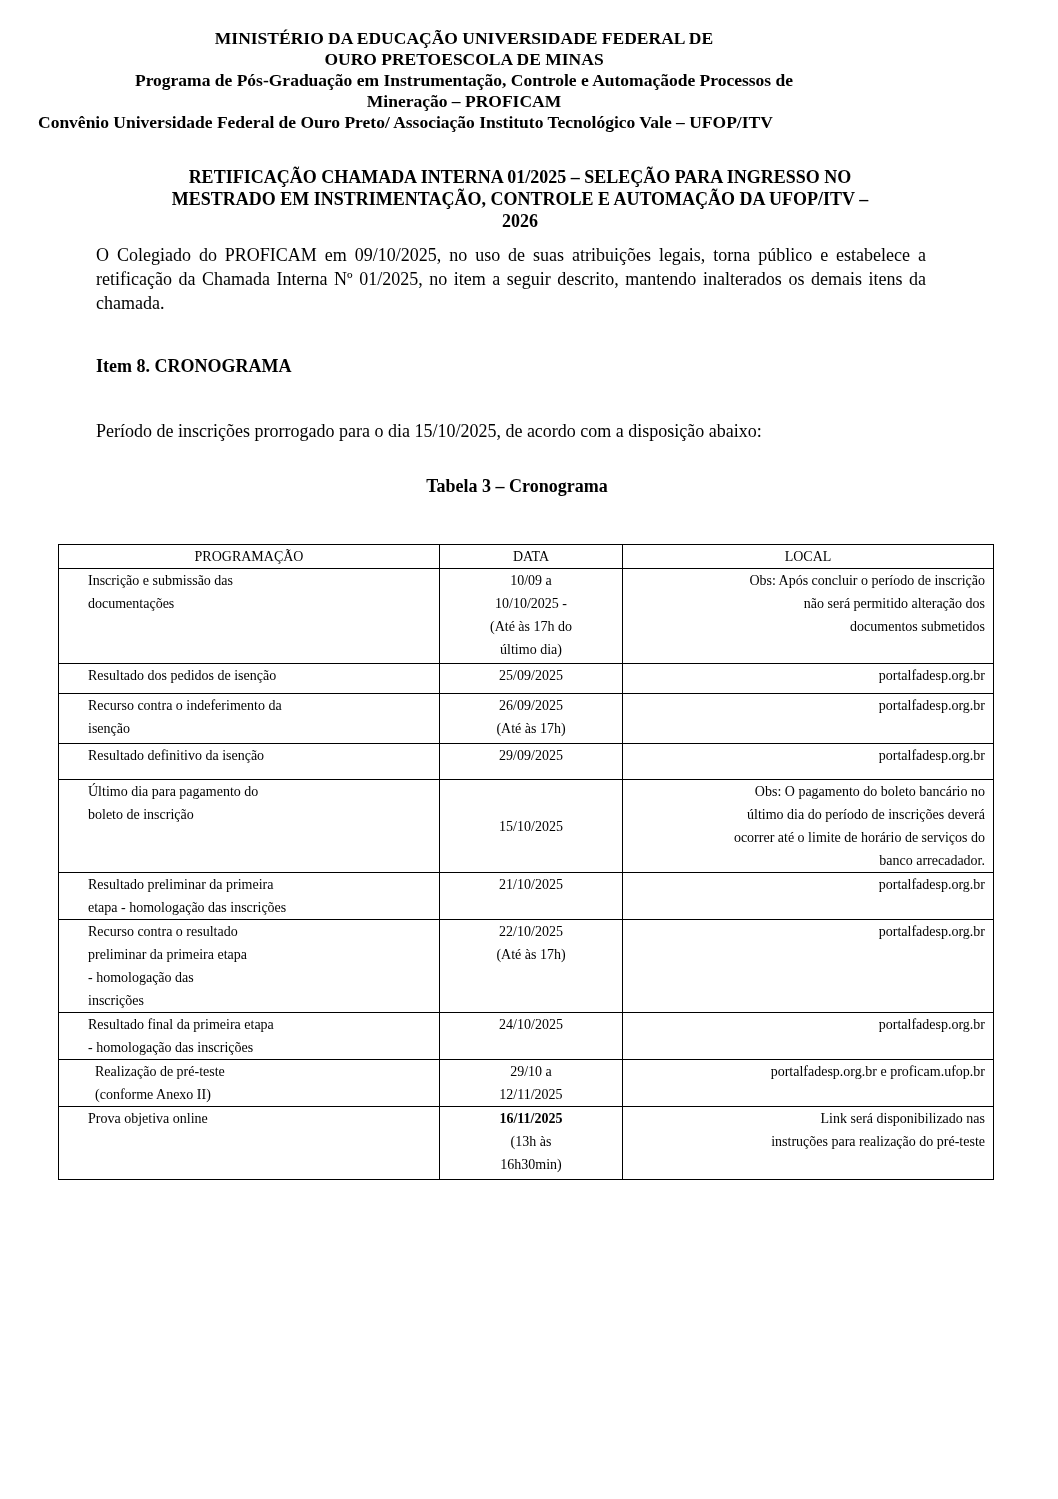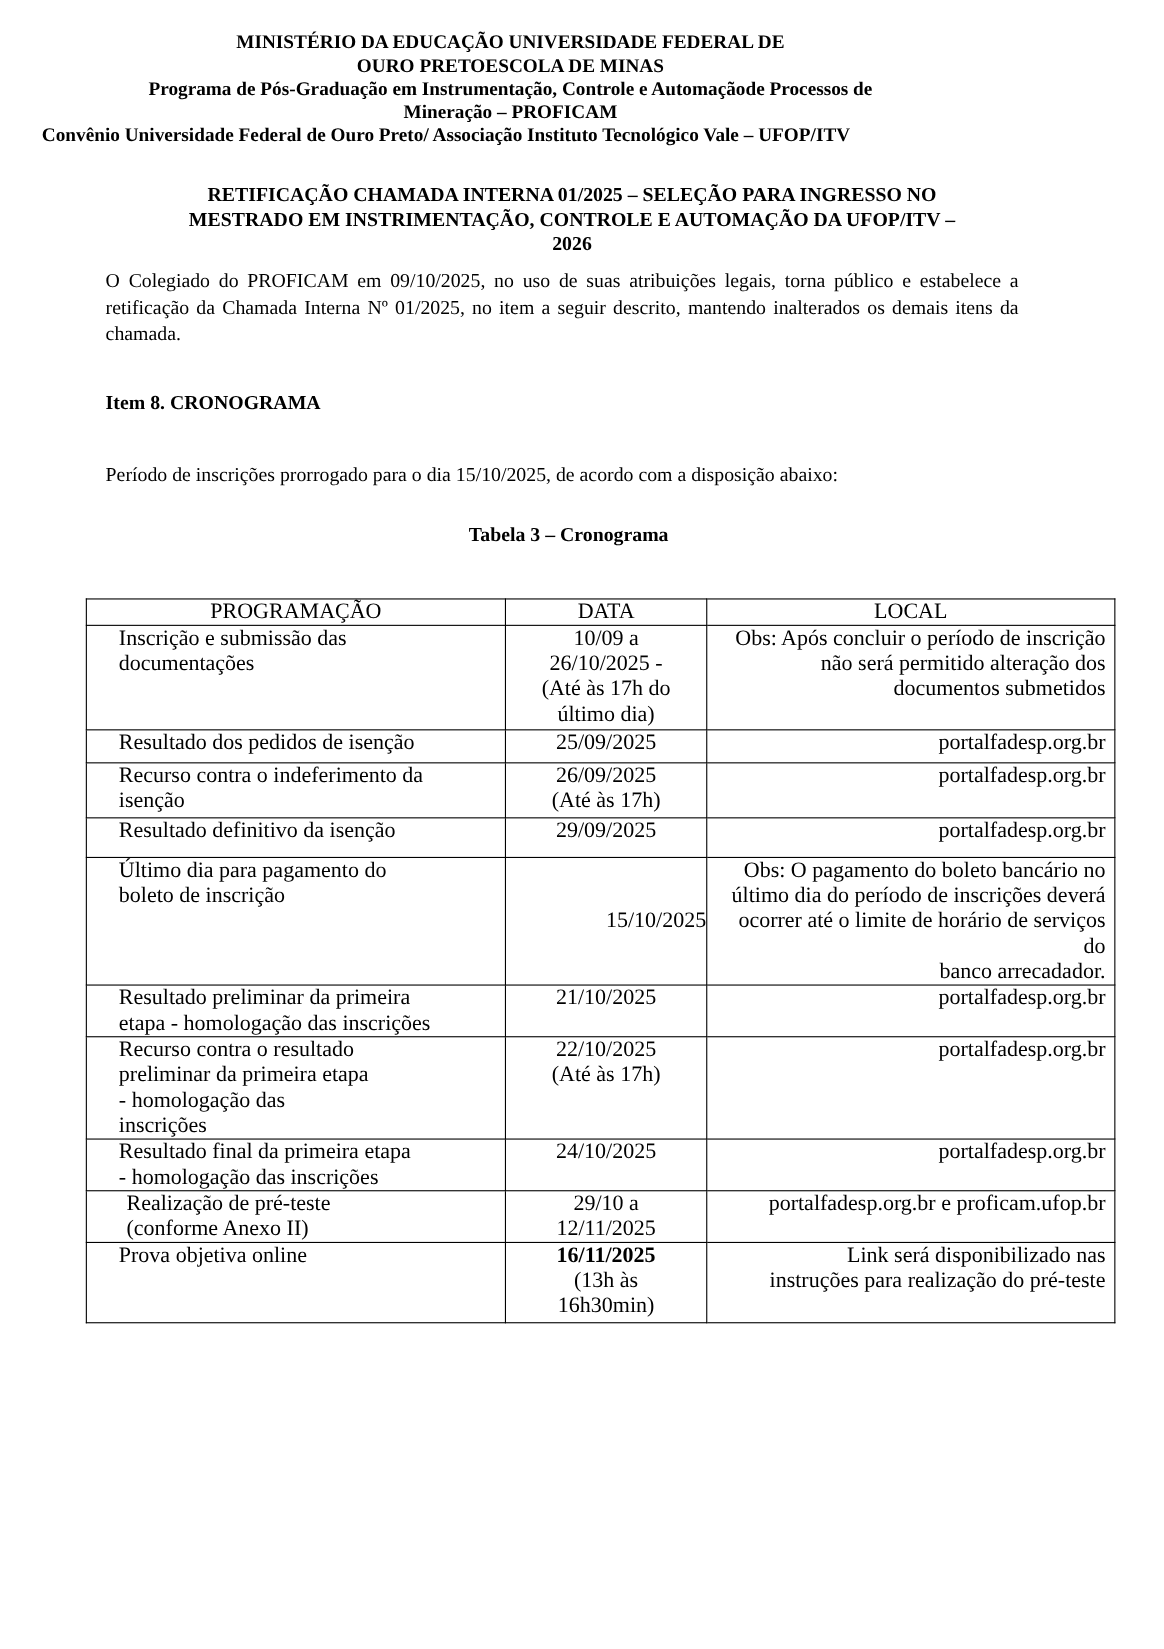--- a/index.html
+++ b/index.html
@@ -5,28 +5,28 @@
   html, body { margin:0; padding:0; background:#ffffff; }
   body { width:1058px; height:1499px; position:relative; font-family:"Liberation Serif", serif; color:#000; overflow:hidden; }
   .hdr { position:absolute; left:0; width:928px; text-align:center; font-weight:bold; font-size:17.5px; line-height:21px; }
   .hdr p { margin:0; }
   .title { position:absolute; left:100px; width:840px; text-align:center; font-weight:bold; font-size:18px; line-height:22px; top:166px; }
   .title p { margin:0; }
   .body-para { position:absolute; left:96px; width:830px; top:243px; font-size:18px; line-height:24px; text-align:justify; }
   .item { position:absolute; left:96px; top:356px; font-size:18px; font-weight:bold; }
   .period { position:absolute; left:96px; top:421px; font-size:18px; }
   .tcap { position:absolute; left:0; width:1034px; text-align:center; top:476px; font-size:18px; font-weight:bold; }
-  table { position:absolute; left:58px; top:544px; width:936px; border-collapse:collapse; font-size:20px; line-height:23px;margin-left:20px; }
+  table { position:absolute; left:58px; top:544px; width:936px; border-collapse:collapse; font-size:14px; line-height:23px; }
   td, th { border:1px solid #000; vertical-align:top; padding:0; }
   th { font-weight:normal; text-align:center; height:22px; }
   td.c1 { width:340px; padding-left:29px; padding-right:4px; text-align:left; }
   td.c1.tight { padding-left:36px; }
   td.c2 { width:180px; text-align:center; }
   td.c3 { text-align:right; padding:0 8px; }
-  td.mid { vertical-align:middle;text-align:right; }
+  td.mid { vertical-align:middle; }
   .col2 { width:182px; }
   .b { font-weight:bold; }
   .ml { display:block; }
 </style>
 </head>
 <body>
 
 <div class="hdr" style="top:28px;">
   <p>MINISTÉRIO DA EDUCAÇÃO UNIVERSIDADE FEDERAL DE</p>
   <p>OURO PRETOESCOLA DE MINAS</p>
@@ -58,21 +58,21 @@
     </tr>
   </thead>
   <tbody id="tbody">
       <tr style="height: 95px;">
         <td class="c1">
           <span class="ml">Inscrição e submissão das</span>
           <span class="ml">documentações</span>
         </td>
         <td class="c2">
           <span class="ml">10/09 a</span>
-          <span class="ml">26/10/2025 -</span>
+          <span class="ml">10/10/2025 -</span>
           <span class="ml">(Até às 17h do</span>
           <span class="ml">último dia)</span>
         </td>
         <td class="c3">
           <span class="ml">Obs: Após concluir o período de inscrição</span>
           <span class="ml">não será permitido alteração dos</span>
           <span class="ml">documentos submetidos</span>
         </td>
       </tr>
       <tr style="height: 30px;">

